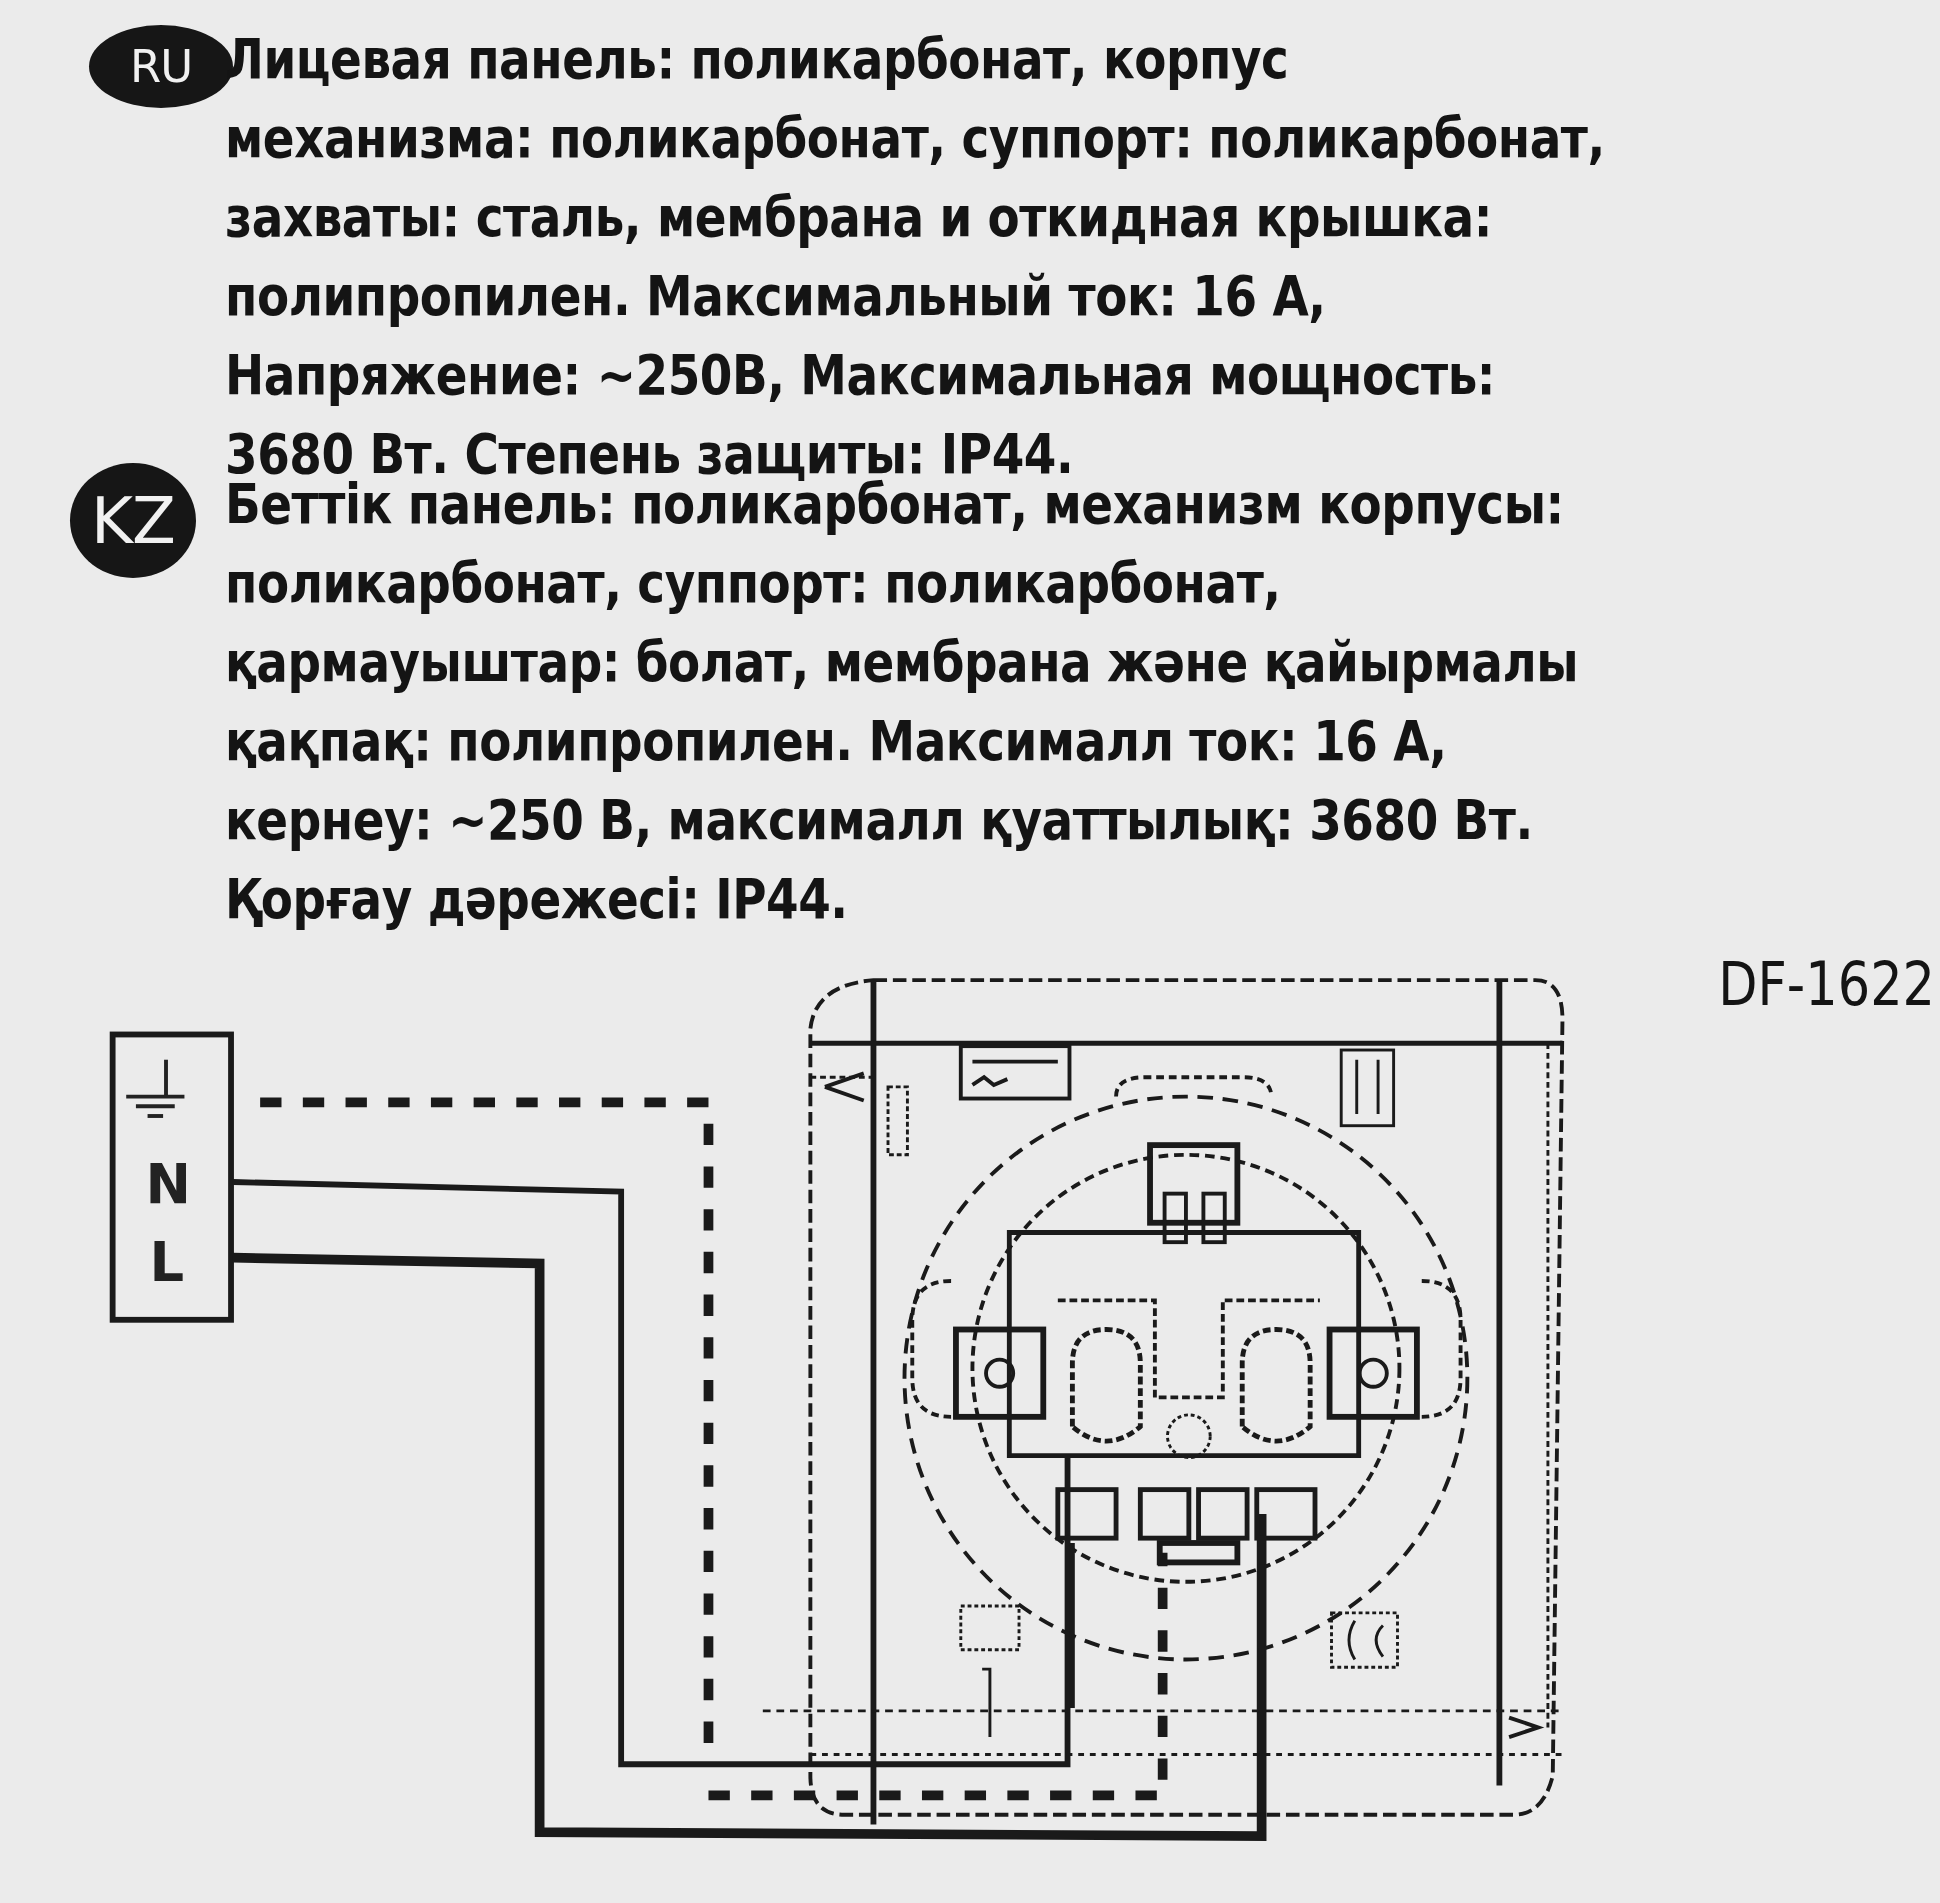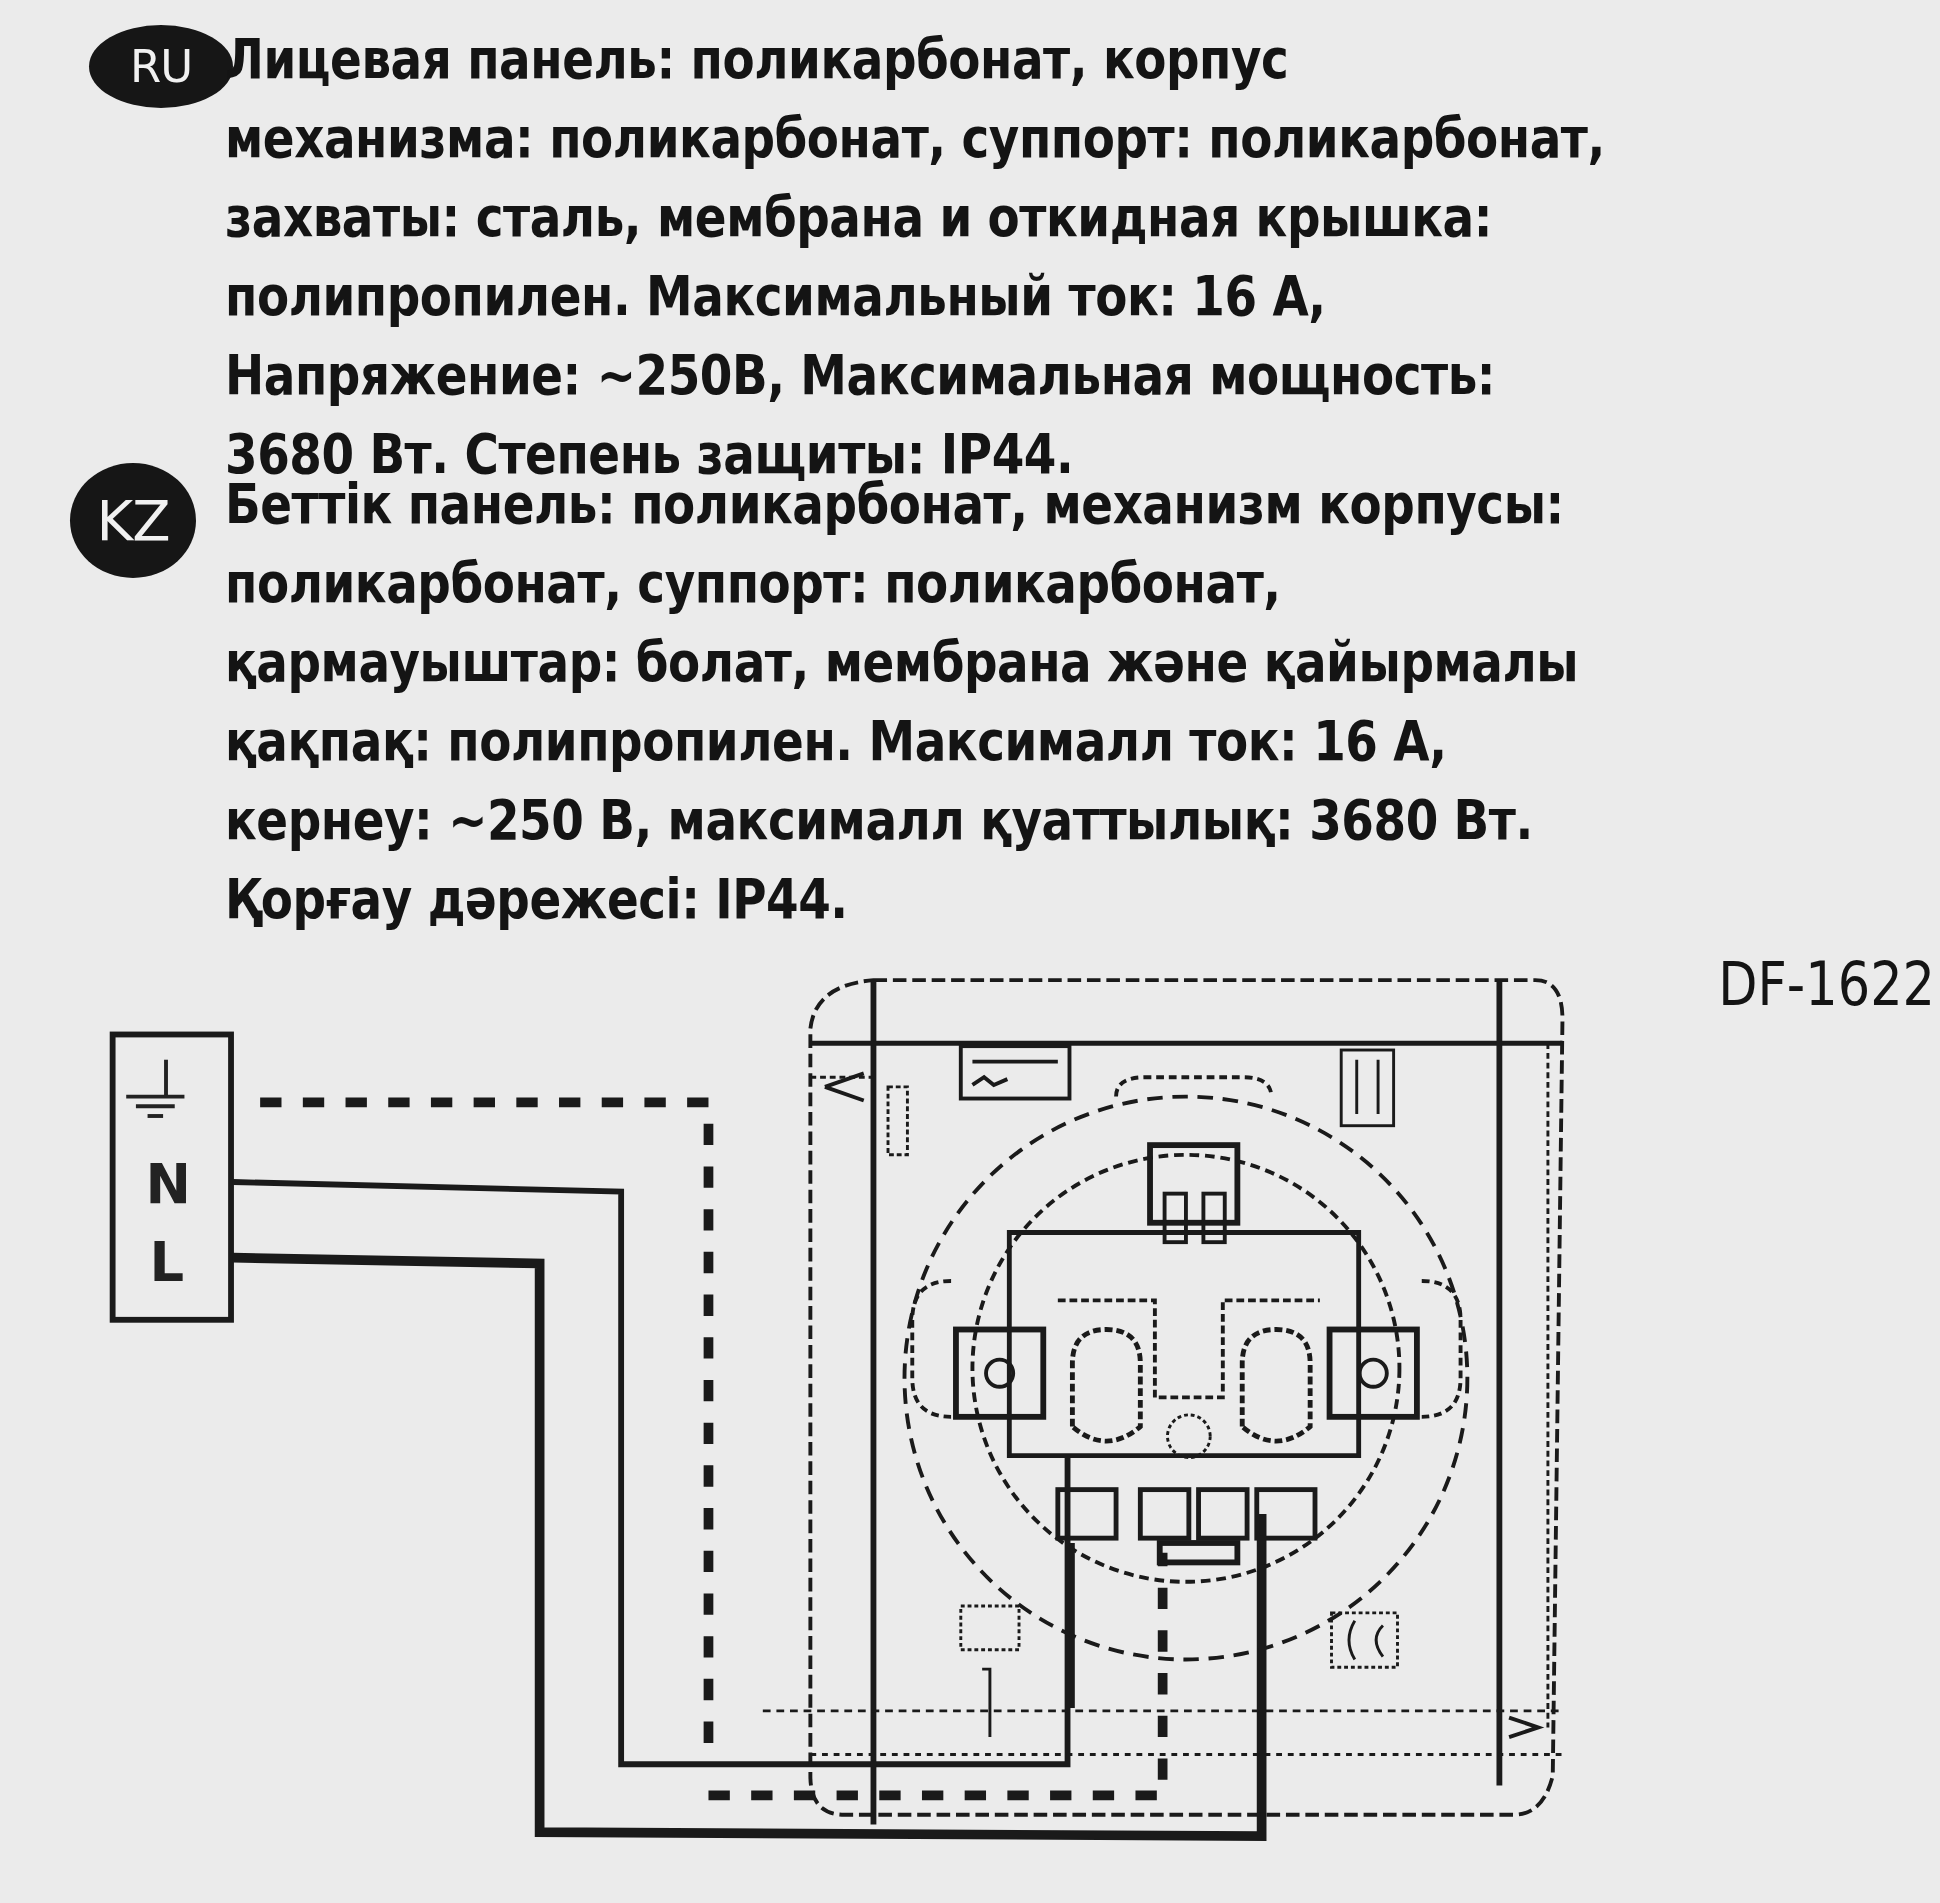--- a/index.html
+++ b/index.html
@@ -11,21 +11,21 @@
     color: #141414;
   }
   .page { position: absolute; left: 0; top: 0; width: 1941px; height: 1904px; }
   .badge {
     position: absolute; background: #161616; color: #f1f1f1;
     border-radius: 50%; display: flex; align-items: center; justify-content: center;
     font-family: "DejaVu Sans", "Liberation Sans", sans-serif;
     font-weight: normal; letter-spacing: -1px;
   }
   .badge-ru { left: 89px; top: 25px; width: 144px; height: 83px; font-size: 45px; border-radius: 50% / 50%; }
-  .badge-kz { left: 70px; top: 463px; width: 126px; height: 115px; font-size: 56px; }
+  .badge-kz { left: 70px; top: 463px; width: 126px; height: 115px; font-size: 64px; }
   .text-block {
     position: absolute; font-weight: bold; font-size: 56px; line-height: 79px;
     transform-origin: left top; white-space: nowrap; letter-spacing: -0.5px;
   }
   .block-ru { left: 225px; top: 19.4px; transform: scaleX(0.93); }
   .block-kz { left: 225px; top: 464px; transform: scaleX(0.93); }
   .line { display: block; }
   .block-ru .line:not(:first-child) { margin-left: 0; }
   .model {
     position: absolute; right: 5.8px; top: 949px;

